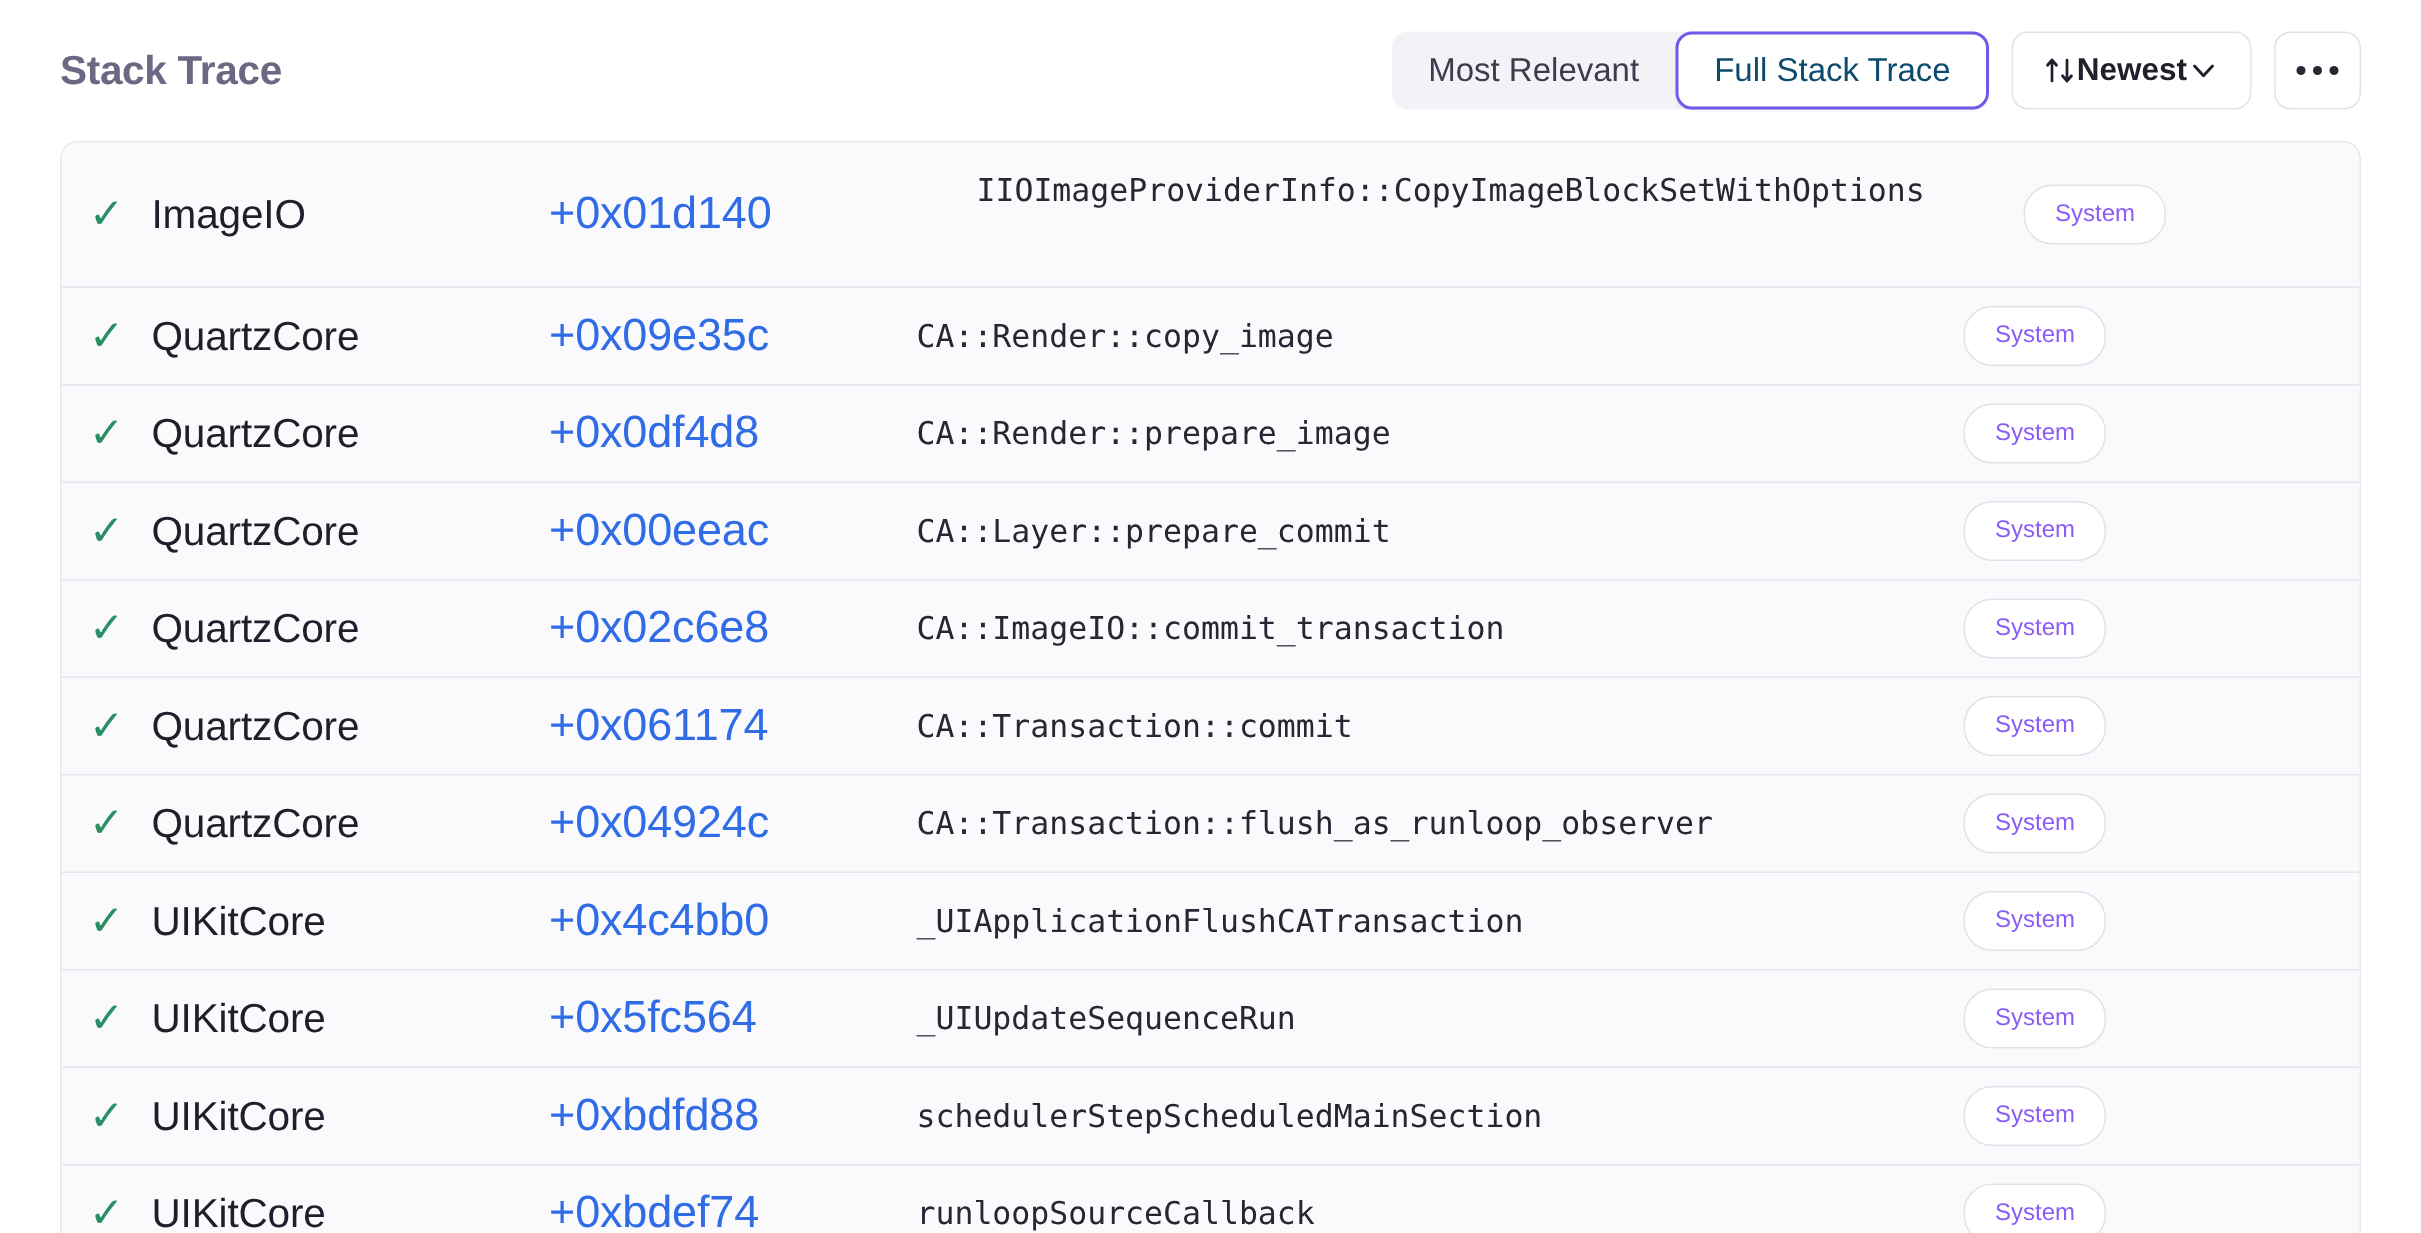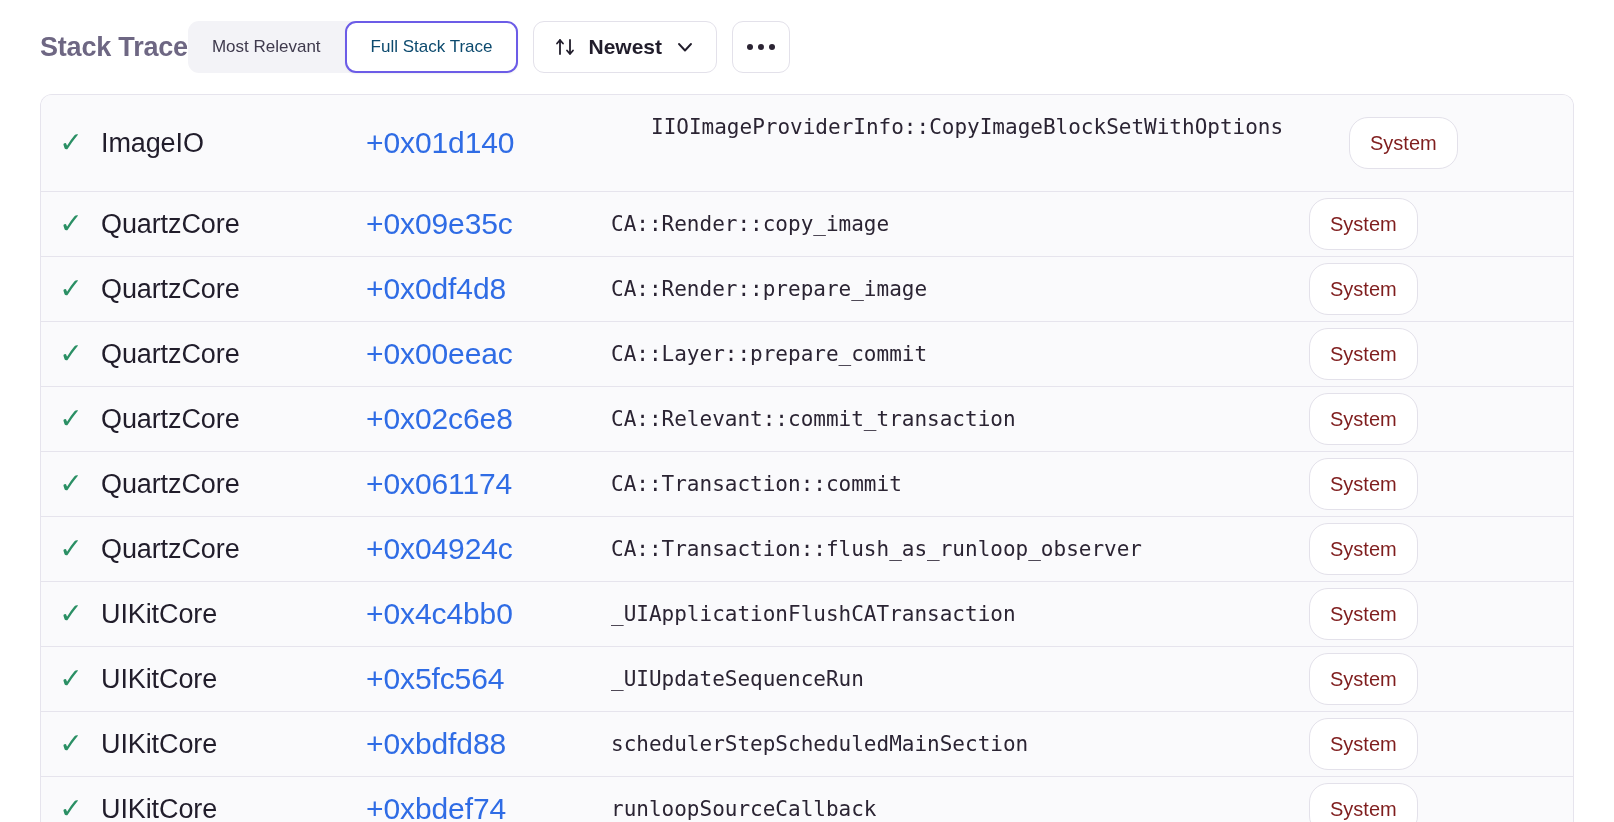--- a/index.html
+++ b/index.html
@@ -22,21 +22,21 @@
     box-sizing: border-box;
     padding: 0 40px;
     position: relative;
   }
 
   
   .panel-header {
     height: 94px;
     display: flex;
     align-items: center;
-    justify-content: flex-start;
+    justify-content: space-between;
     box-sizing: border-box;
   }
 
   .panel-title {
     font-size: 27px;
     font-weight: 700;
     color: #6e6783;
     letter-spacing: -0.2px;
     line-height: 1;
   }
@@ -51,21 +51,21 @@
   .segmented {
     display: flex;
     align-items: center;
     background: #f3f3f7;
     border-radius: 11px;
     height: 52px;
     box-sizing: border-box;
     position: relative;
   }
   .seg-btn {
-    font-size: 17px;
+    font-size: 22px;
     font-family: "Liberation Sans", sans-serif;
     padding: 0 24px;
     height: 52px;
     display: flex;
     align-items: center;
     justify-content: center;
     border: none;
     background: transparent;
     color: #3f3a4d;
     border-radius: 11px;
@@ -79,21 +79,20 @@
     font-weight: 400;
     border: 2.5px solid #6c5ce7;
     border-radius: 11px;
     box-shadow: 0 1px 2px rgba(20,15,40,0.06);
   }
 
   
   .sort-btn {
     display: flex;
     align-items: center;
-    gap: 12px;
     height: 52px;
     padding: 0 20px;
     background: #ffffff;
     border: 1.5px solid #e3e1ea;
     border-radius: 11px;
     cursor: pointer;
     box-sizing: border-box;
     font-size: 21px;
     font-weight: 700;
     color: #211d2b;
@@ -209,27 +208,27 @@
 
   .col-badge {
     flex: 0 0 170px;
     justify-content: flex-start;
     padding-left: 8px;
   }
   .badge {
     display: inline-flex;
     align-items: center;
     justify-content: center;
-    height: 52px;
+    height: 40px;
     padding: 0 20px;
     border: 1.5px solid #e3e1ea;
     border-radius: 19px;
     background: #ffffff;
-    font-size: 20px;
-    color: #7f1d1d;
+    font-size: 16px;
+    color: #8b5cf6;
     white-space: nowrap;
     box-sizing: border-box;
   }
 
   .row-tall .cell { min-height: 96px; }
   .row-tall { min-height: 96px; }
   .row-tall .col-symbol {
     align-items: flex-start;
     padding-top: 16px;
     margin-left: 40px;
@@ -325,21 +324,21 @@
         <span class="badge">System</span>
       </div>
     </div>
 
     <div class="trace-row">
       <div class="cell col-check">
         <span class="check-icon">✓</span>
       </div>
       <div class="cell col-module">QuartzCore</div>
       <div class="cell col-offset">+0x02c6e8</div>
-      <div class="cell col-symbol">CA::Relevant::commit_transaction</div>
+      <div class="cell col-symbol">CA::ImageIO::commit_transaction</div>
       <div class="cell col-badge">
         <span class="badge">System</span>
       </div>
     </div>
 
     <div class="trace-row">
       <div class="cell col-check">
         <span class="check-icon">✓</span>
       </div>
       <div class="cell col-module">QuartzCore</div>

